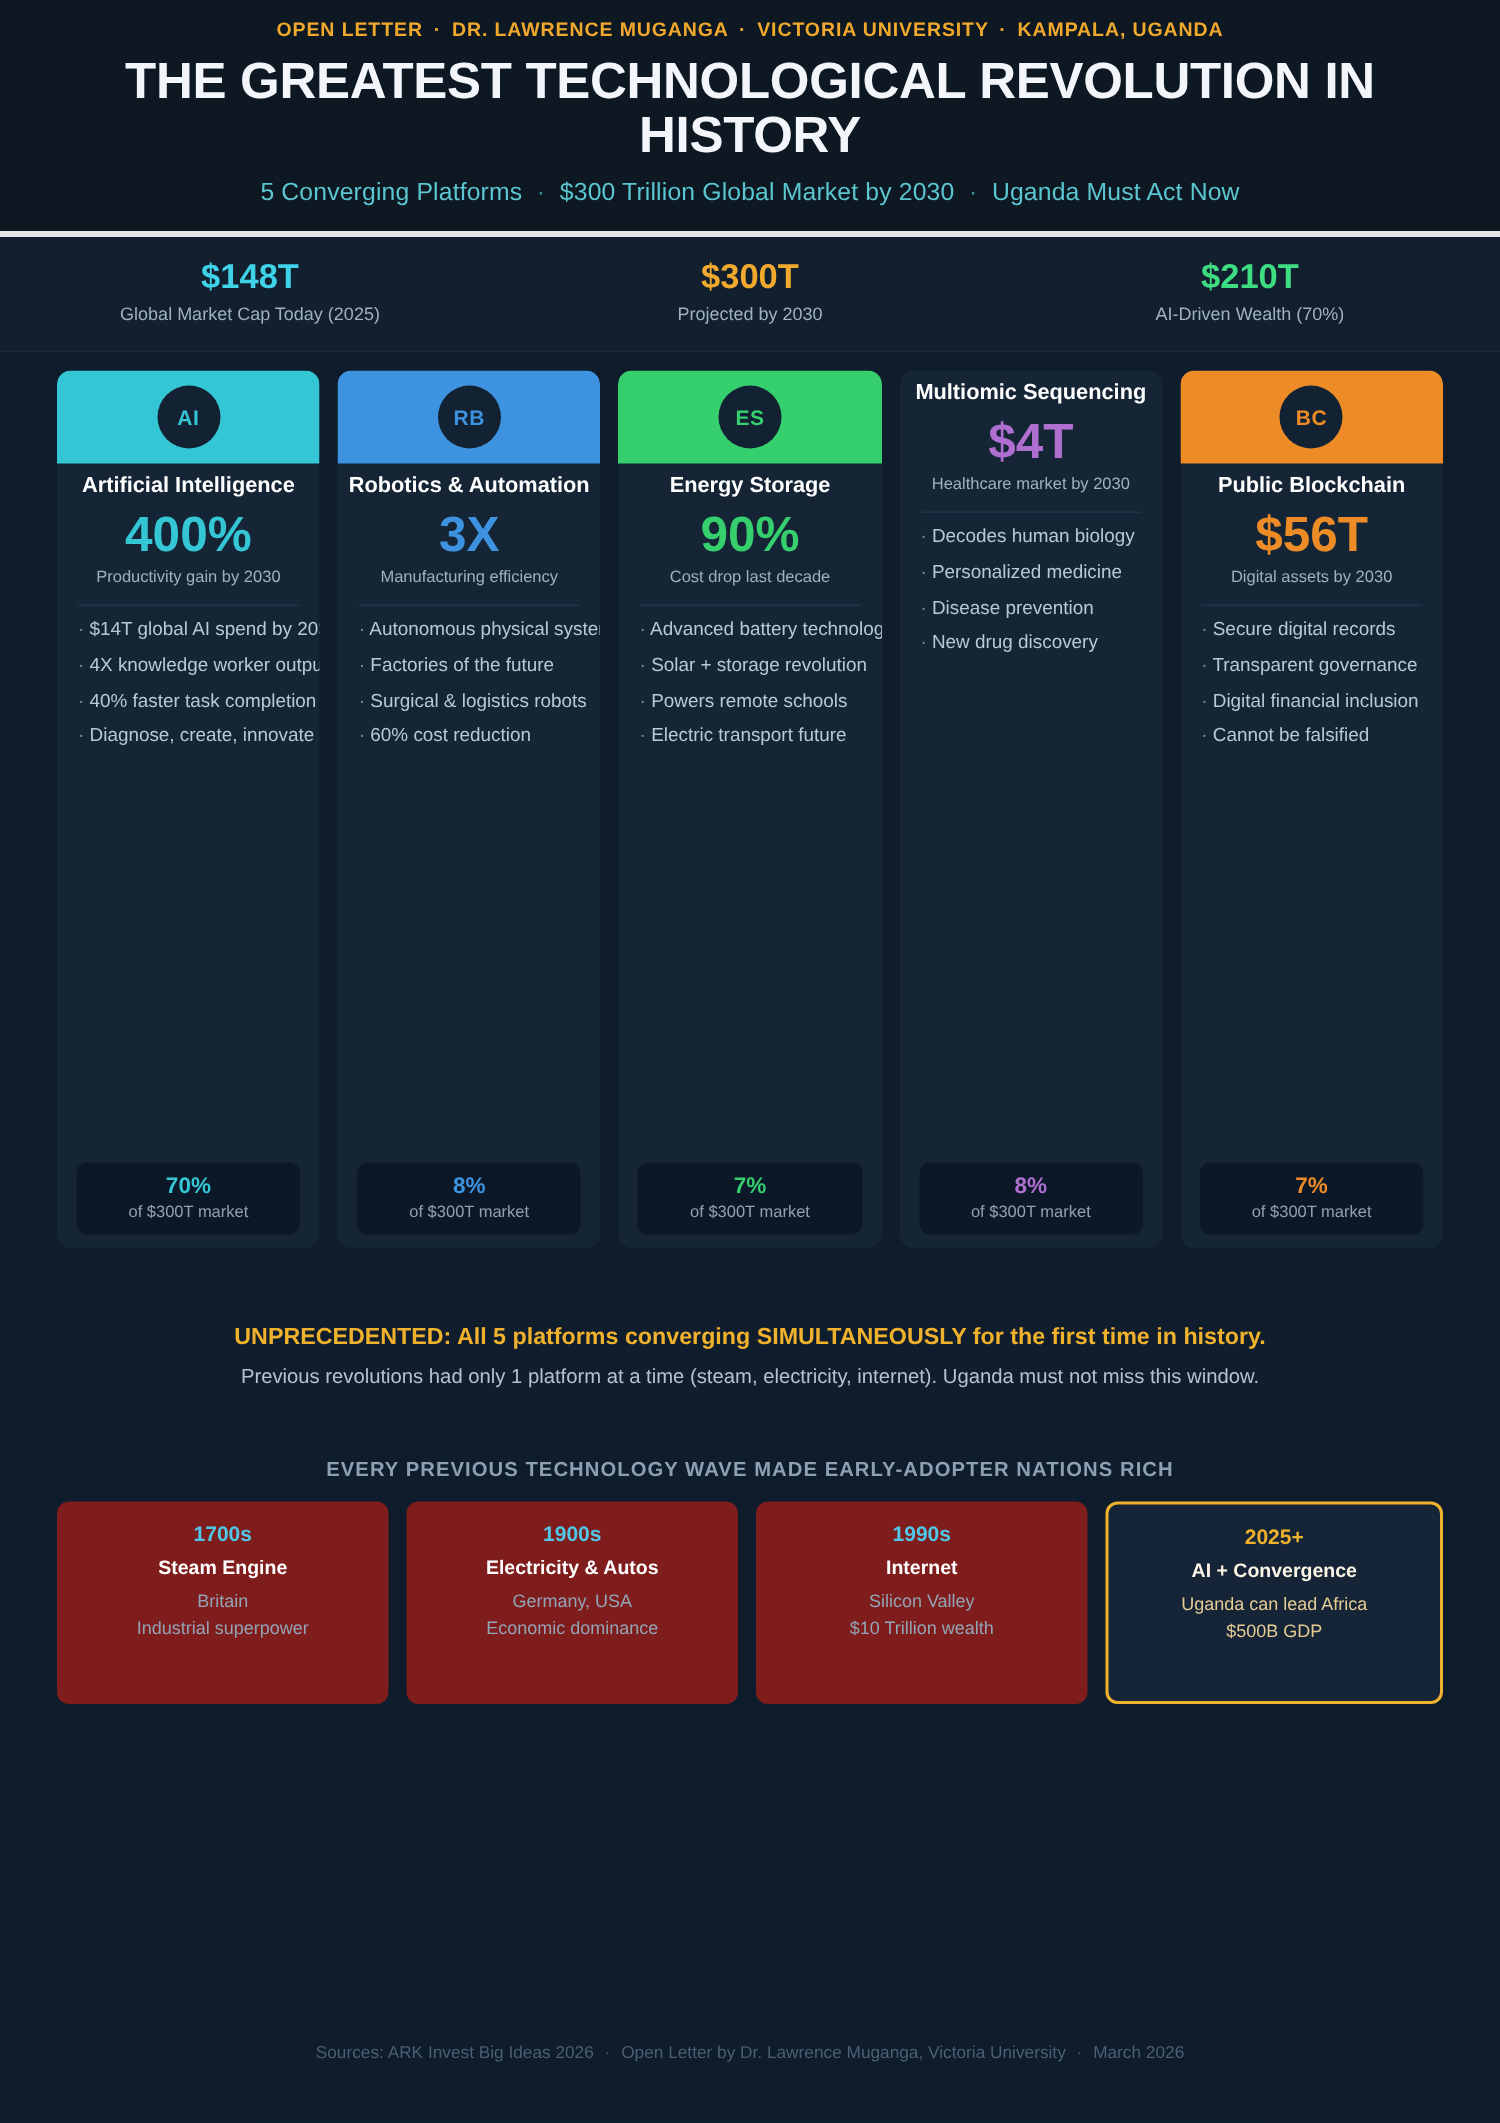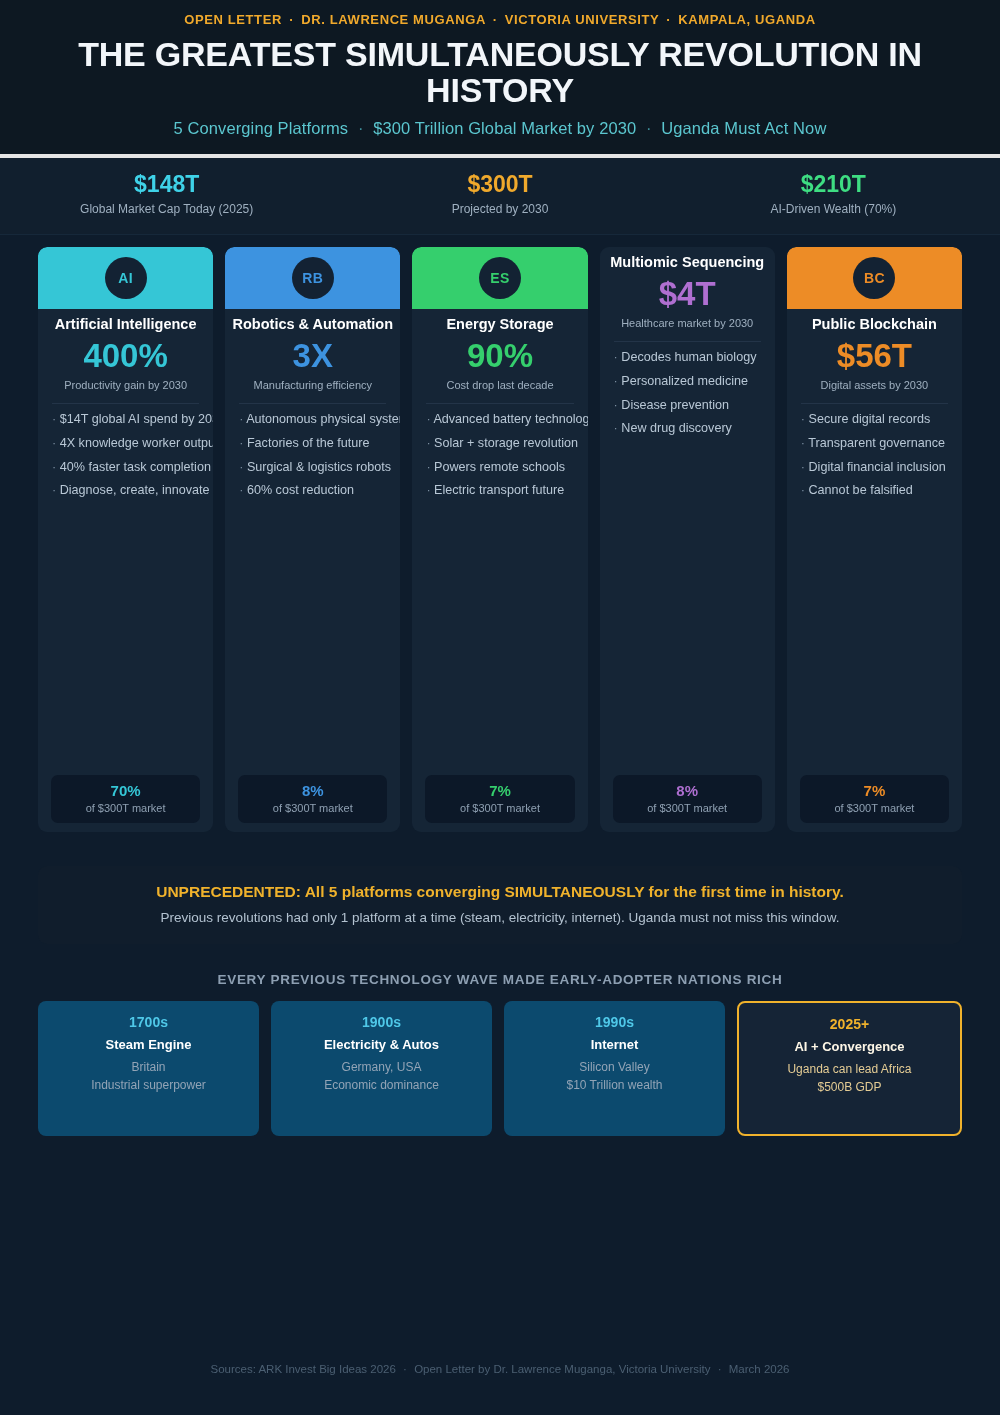--- a/index.html
+++ b/index.html
@@ -201,21 +201,21 @@
     margin: 28px 0 14px 0;
   }
   .timeline-row {
     display: flex;
     gap: 12px;
     padding: 0 38px;
   }
   .tl-card {
     flex: 1;
     min-width: 0;
-    background: #0c4a6e;
+    background: #7f1d1d;
     border-radius: 8px;
     padding: 13px 8px 14px 8px;
     text-align: center;
     height: 135px;
   }
   .tl-card.highlight {
     background: #152436;
     border: 2px solid #f0b22c;
   }
   .tl-era {
@@ -260,21 +260,21 @@
   <div class="header">
     <div class="eyebrow">
       <span>OPEN LETTER</span>
       <span class="dot">·</span>
       <span>DR. LAWRENCE MUGANGA</span>
       <span class="dot">·</span>
       <span>VICTORIA UNIVERSITY</span>
       <span class="dot">·</span>
       <span>KAMPALA, UGANDA</span>
     </div>
-    <h1 class="headline">THE GREATEST SIMULTANEOUSLY REVOLUTION IN HISTORY</h1>
+    <h1 class="headline">THE GREATEST TECHNOLOGICAL REVOLUTION IN HISTORY</h1>
     <div class="subhead">
       <span>5 Converging Platforms</span>
       <span class="dot">·</span>
       <span>$300 Trillion Global Market by 2030</span>
       <span class="dot">·</span>
       <span>Uganda Must Act Now</span>
     </div>
   </div>
 
   <div class="stats-strip" id="stats-strip">

